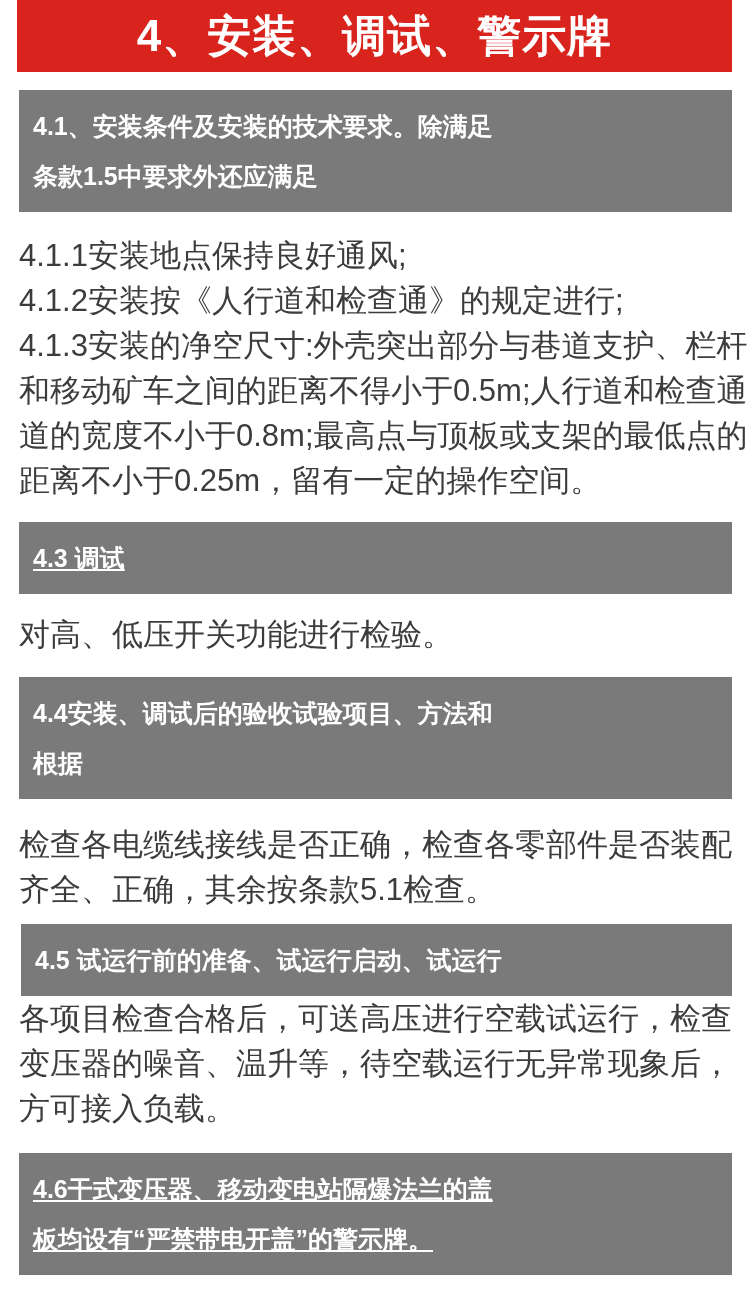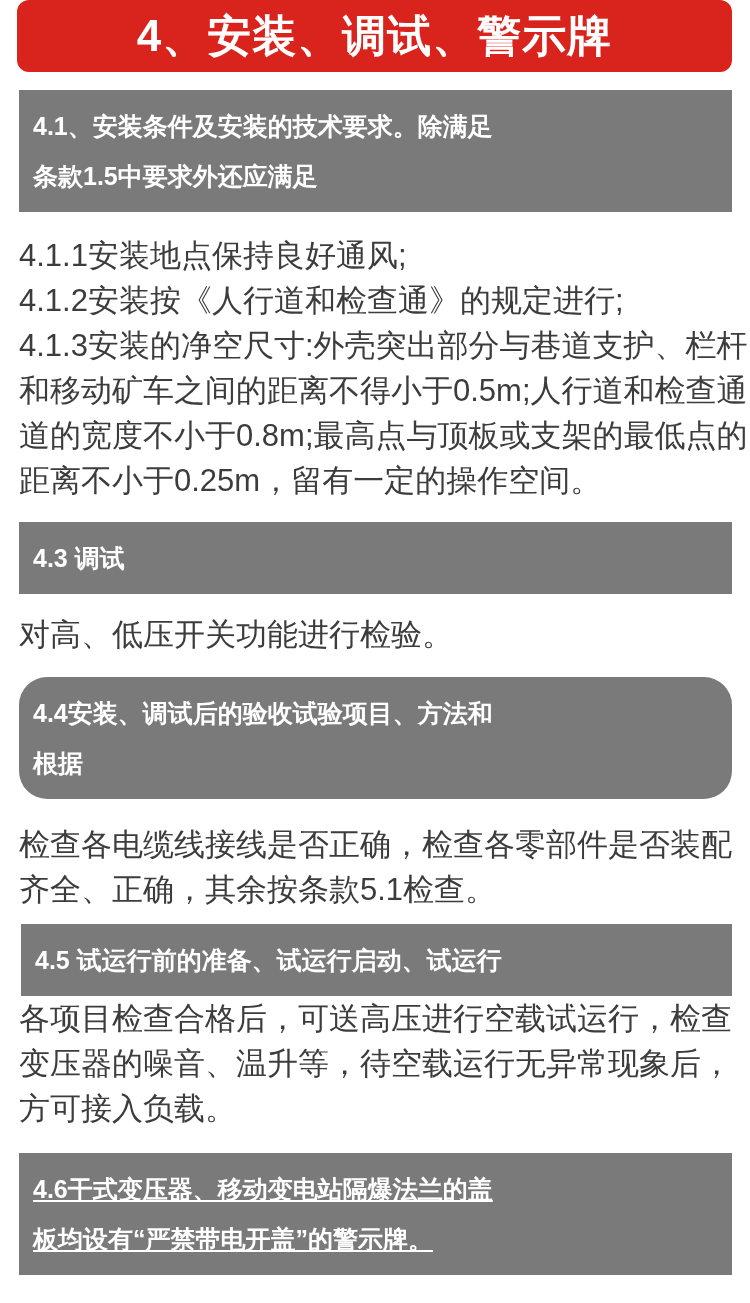--- a/index.html
+++ b/index.html
@@ -23,21 +23,20 @@
     overflow:hidden;
   }
   
   .title-bar{
     margin:0 18px 0 17px;
     height:72px;
     background:var(--banner-red);
     display:flex;
     align-items:center;
     justify-content:center;
-    border-radius:12px;
   }
   .title-text{
     color:var(--heading-text);
     font-weight:bold;
     font-size:44px;
     letter-spacing:1px;
     white-space:nowrap;
   }
   
   .gray-bar{
@@ -58,23 +57,23 @@
     margin-right:15px;
     color:var(--body-text);
     font-size:31px;
     line-height:45px;
     overflow:visible;
   }
   .bline{white-space:nowrap;}
   
   #bar-4-1{margin-top:18px;}
   #body-4-1{margin-top:21px;}
-  #bar-4-3{margin-top:19px;}
+  #bar-4-3{margin-top:19px;text-decoration:underline;}
   #body-4-3{margin-top:18px;}
-  #bar-4-4{margin-top:20px;border-radius:28px;}
+  #bar-4-4{margin-top:20px;}
   #body-4-4{margin-top:23px;}
   #bar-4-5{margin-top:12px;margin-left:21px;}
   #body-4-5{}
   #bar-4-6{margin-top:22px;text-decoration:underline;}
 </style>
 </head>
 <body>
 
 <div class="page">
 

